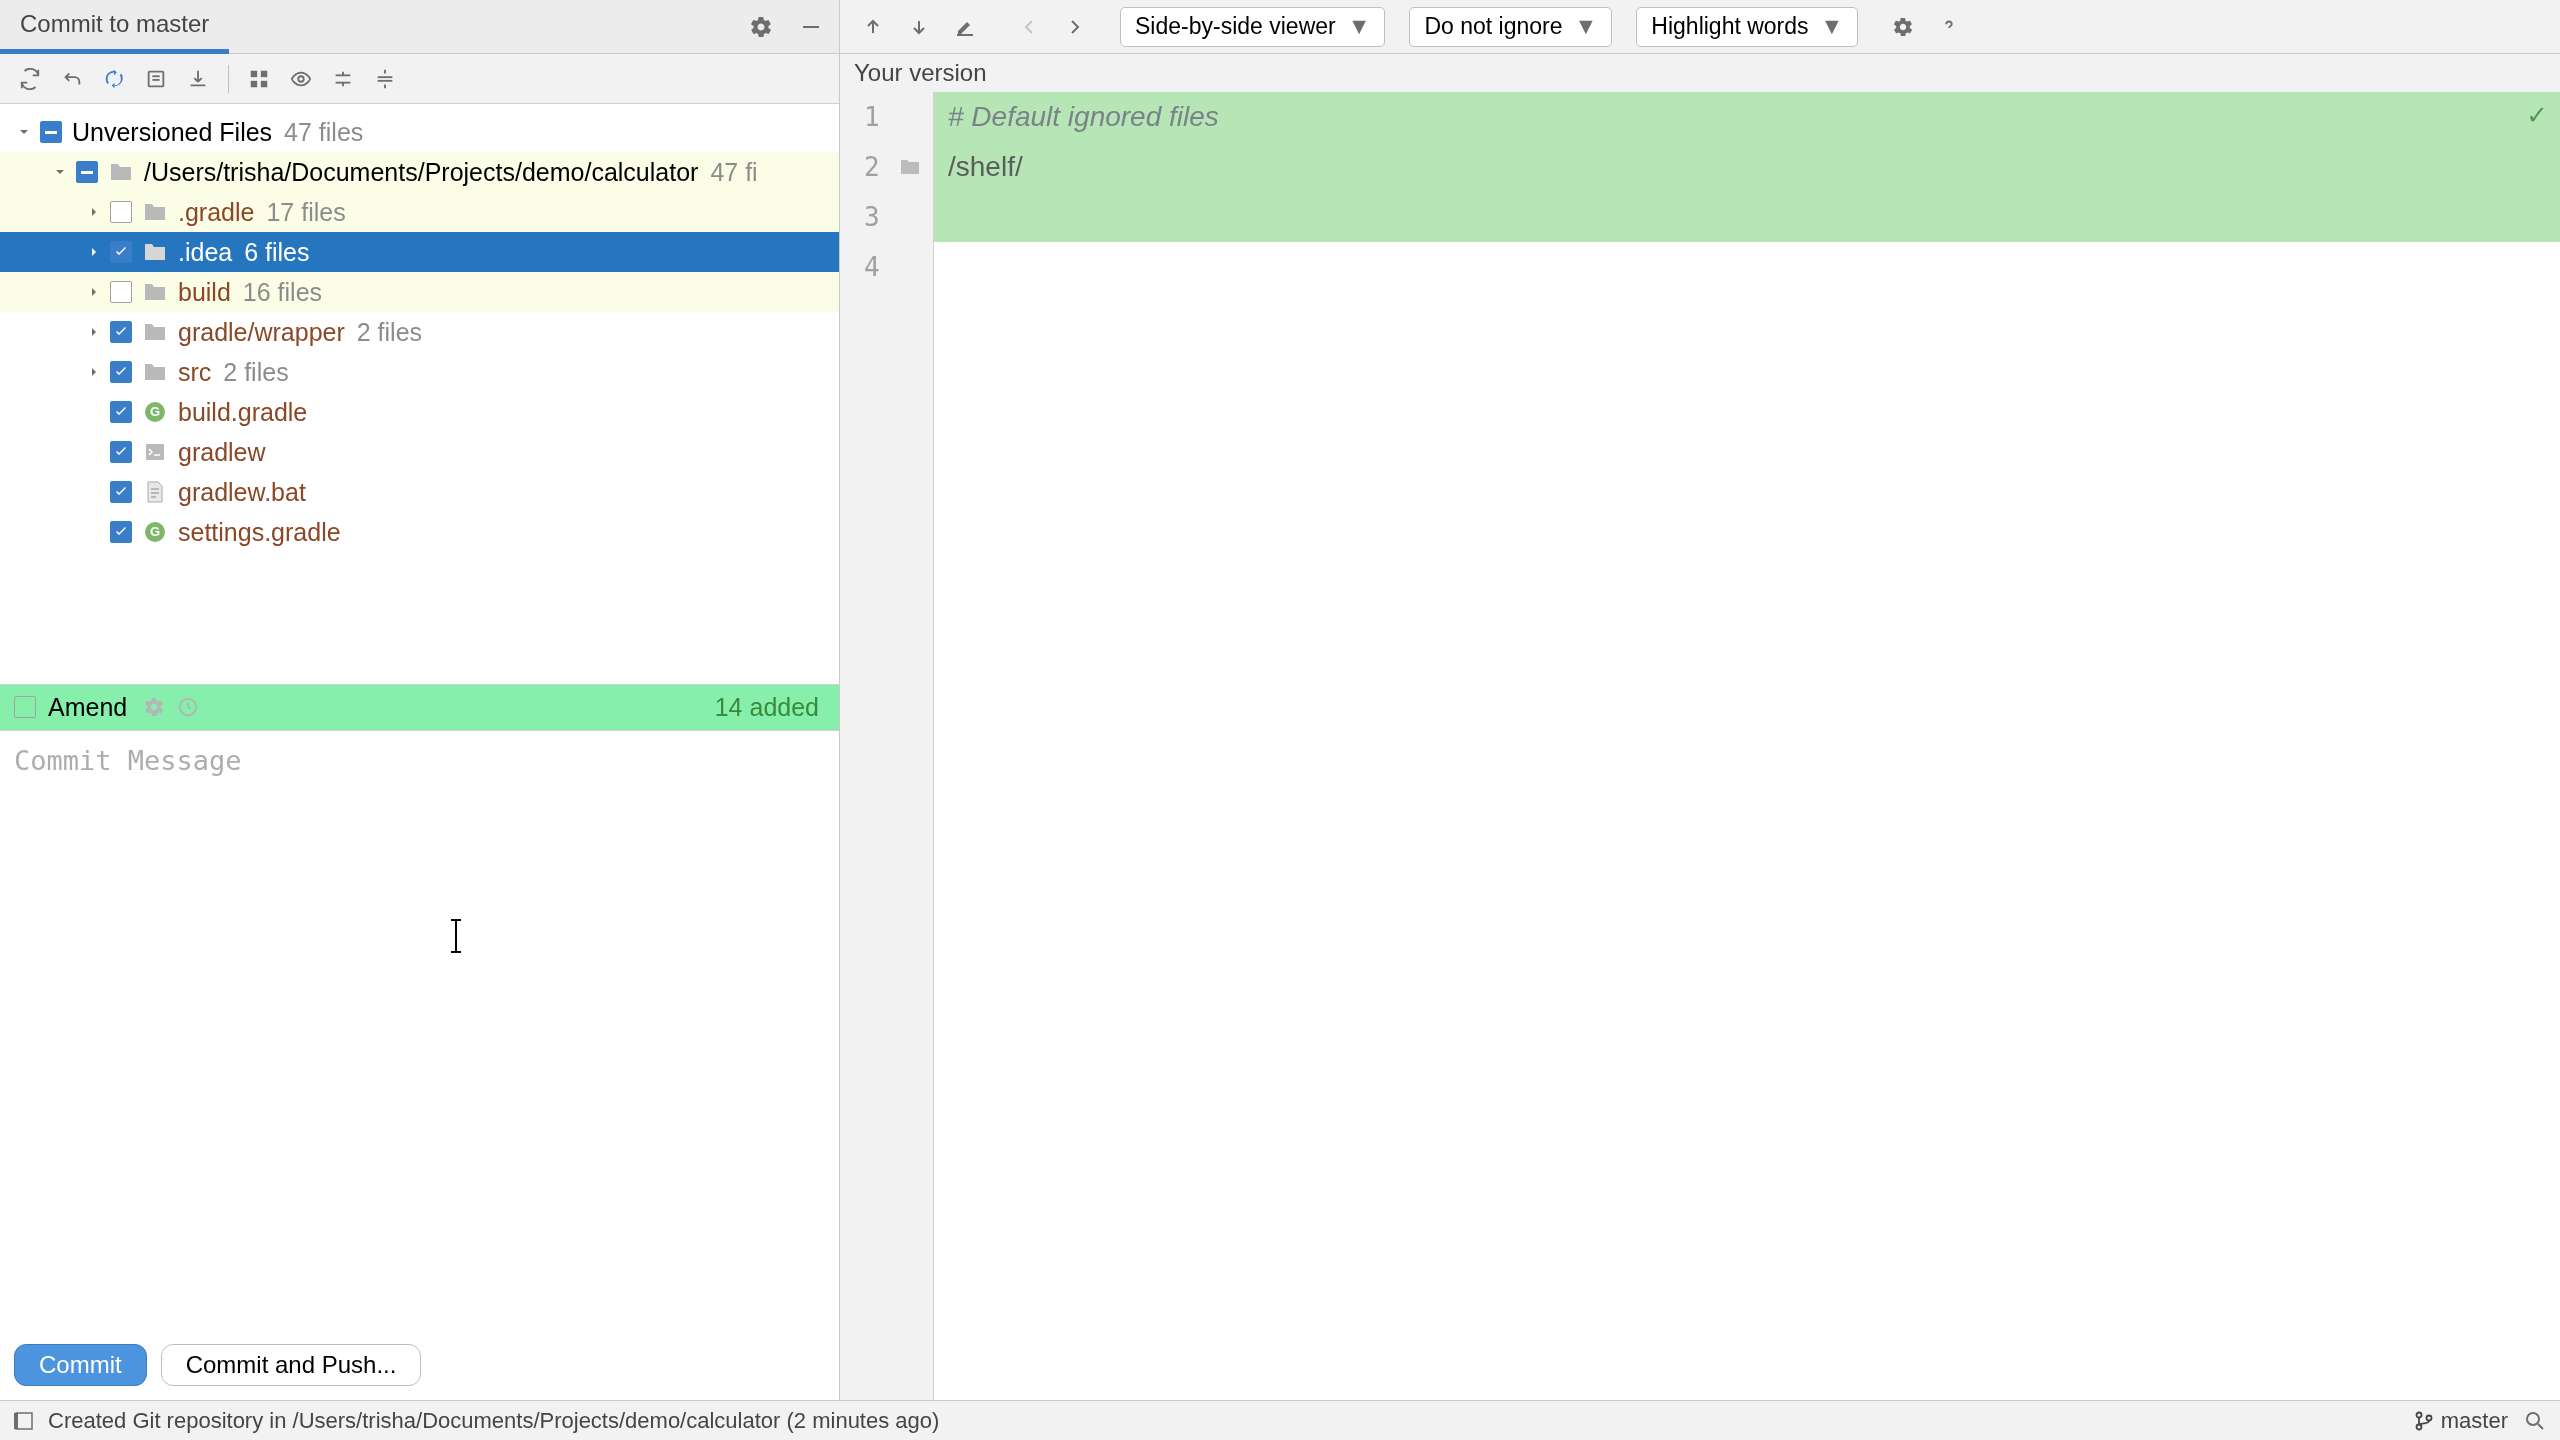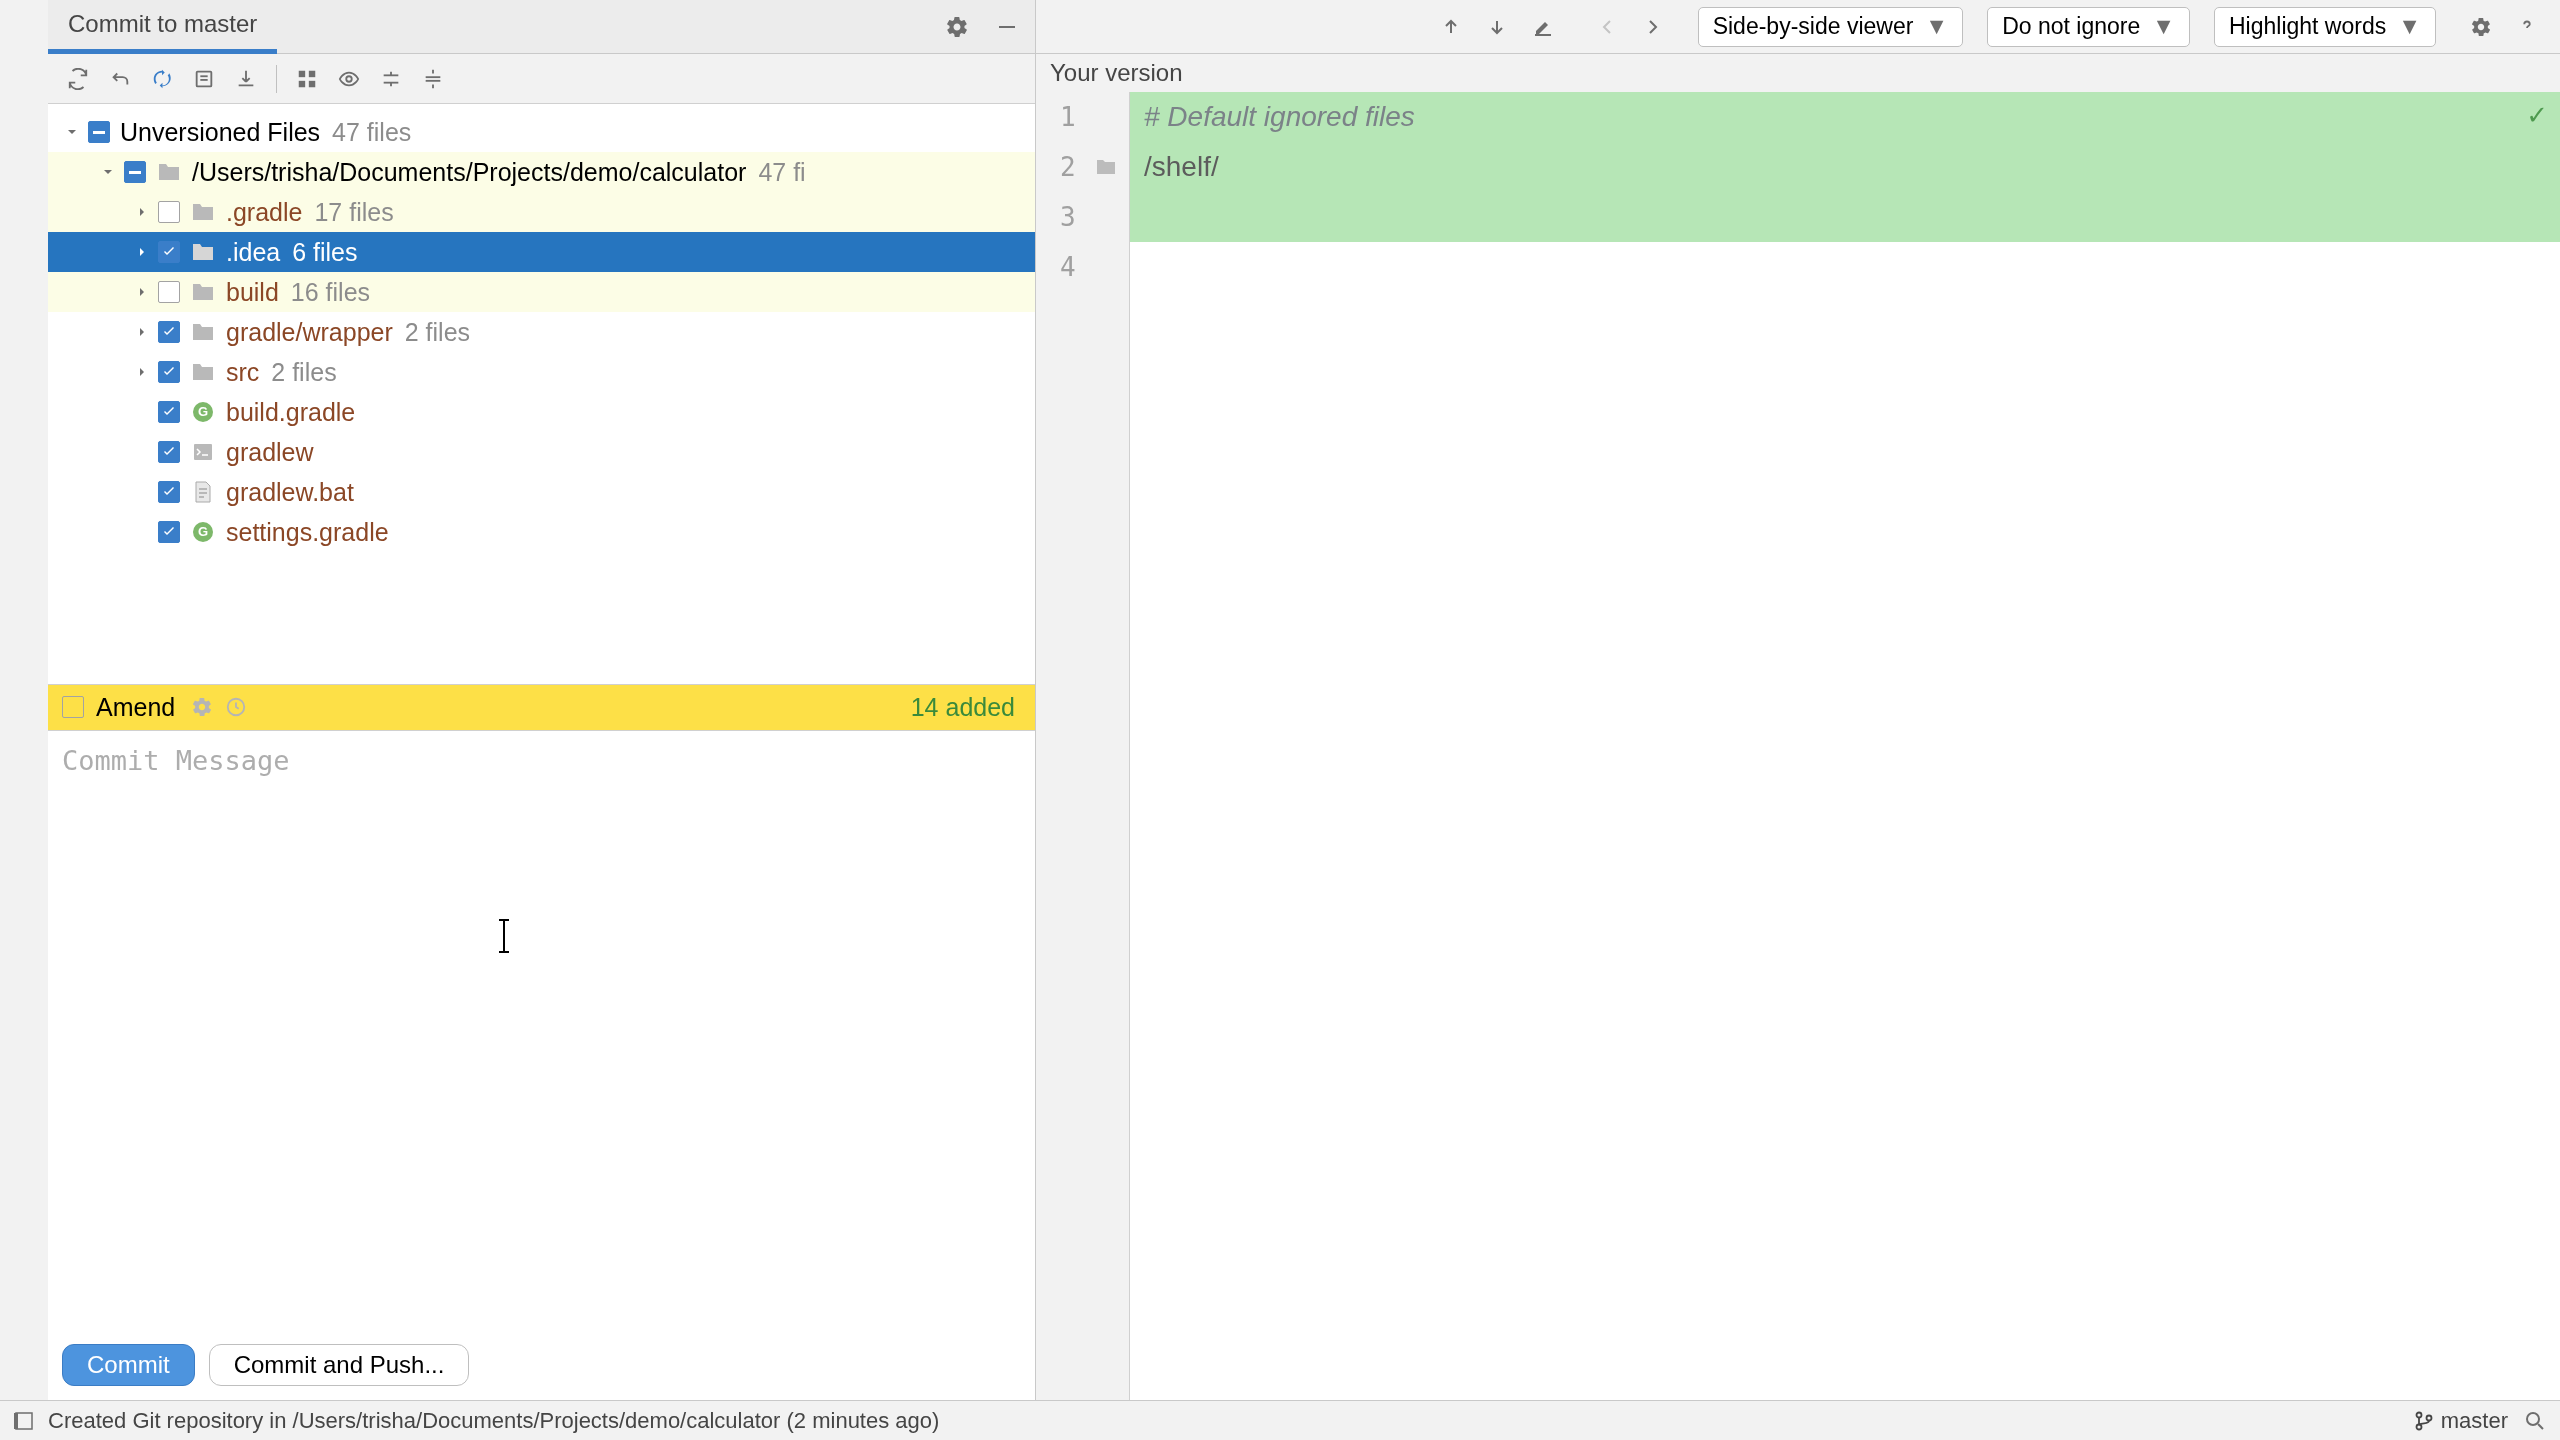--- a/index.html
+++ b/index.html
@@ -15,26 +15,25 @@
       display: flex;
       flex-direction: column;
       overflow: hidden;
     }
     .main-area {
       display: flex;
       flex: 1;
       overflow: hidden;
     }
     .left-panel {
-      width: 988px;
+      width: 840px;
       display: flex;
       flex-direction: column;
-      background: #fde047;
+      background: #86efac;
       border-right: 1px solid #c9c9c9;
-      margin-left: 48px;
     }
     .tab-bar {
       height: 54px;
       background: #ececec;
       display: flex;
       align-items: center;
       border-bottom: 1px solid #c9c9c9;
     }
     .tab {
       height: 54px;
@@ -267,21 +266,20 @@
       background: #fff;
     }
     .diff-toolbar {
       height: 54px;
       background: #f2f2f2;
       border-bottom: 1px solid #c9c9c9;
       display: flex;
       align-items: center;
       padding: 0 14px;
       gap: 8px;
-      justify-content: flex-end;
     }
     .diff-toolbar-btn {
       width: 38px;
       height: 38px;
       display: flex;
       align-items: center;
       justify-content: center;
       color: #6e6e6e;
     }
     .diff-dropdown {

